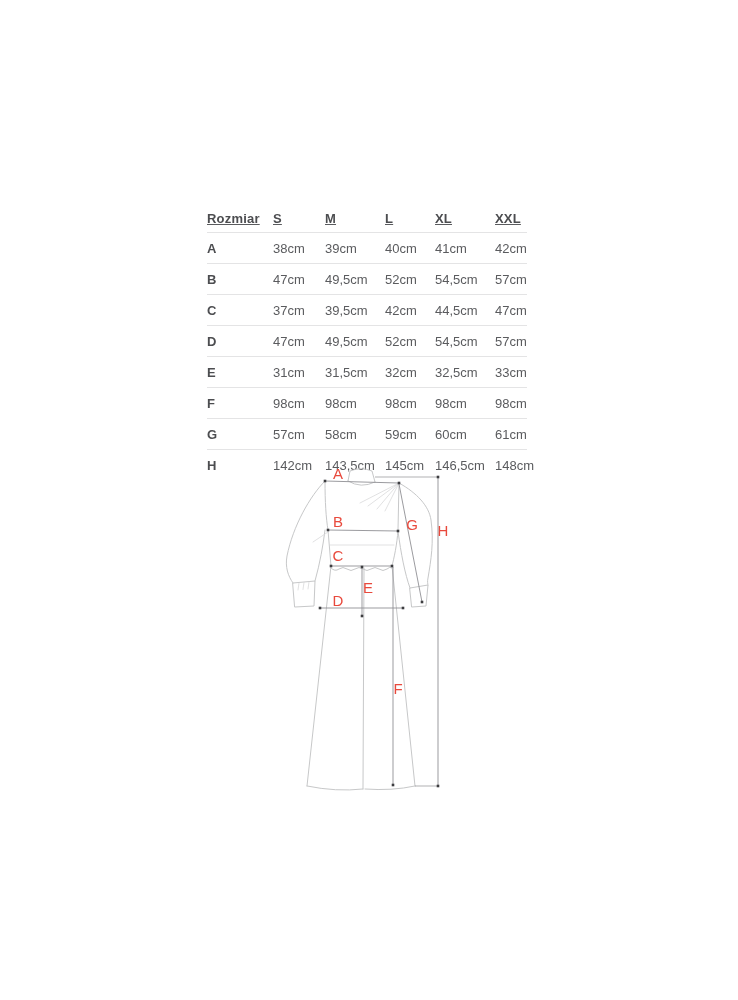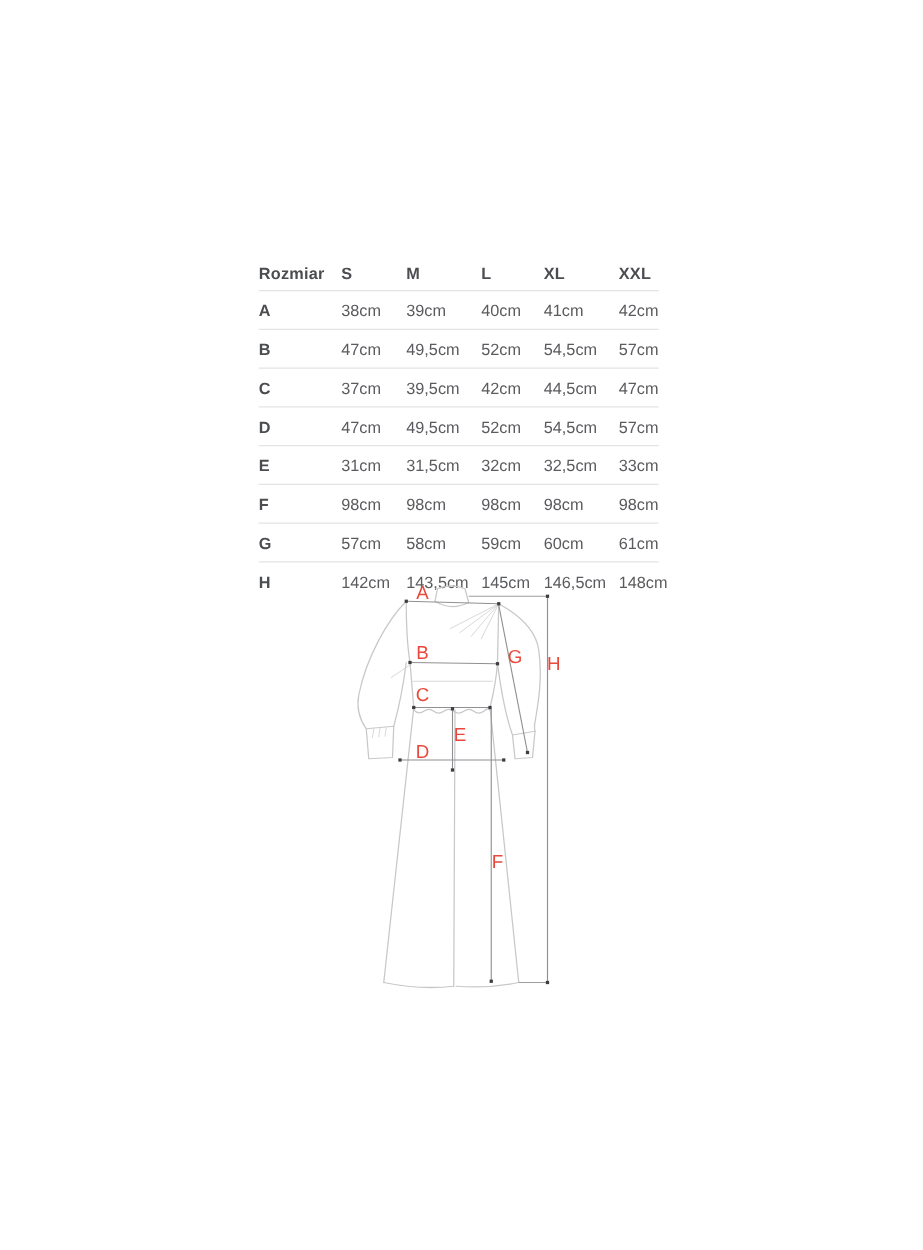--- a/index.html
+++ b/index.html
@@ -14,21 +14,21 @@
     font-size:13px; color:#5a5b5e;
   }
   .t-row {
     display:grid;
     grid-template-columns:66px 52px 60px 50px 60px 36px;
     align-items:center;
     height:30px;
     border-bottom:1px solid #e4e4e5;
     white-space:nowrap;
   }
-  .t-row.header { height:28px; }
+  .t-row.header { height:28px;text-decoration:underline; }
   .t-row:last-child { border-bottom:none; }
   .cell { overflow:visible; }
   .bold { font-weight:bold; color:#4c4d50; letter-spacing:0.2px; }
   .diagram {
     position:absolute; left:268px; top:460px;
   }
   .diagram text {
     font-family:"Liberation Sans", sans-serif;
     font-size:15px;
   }

